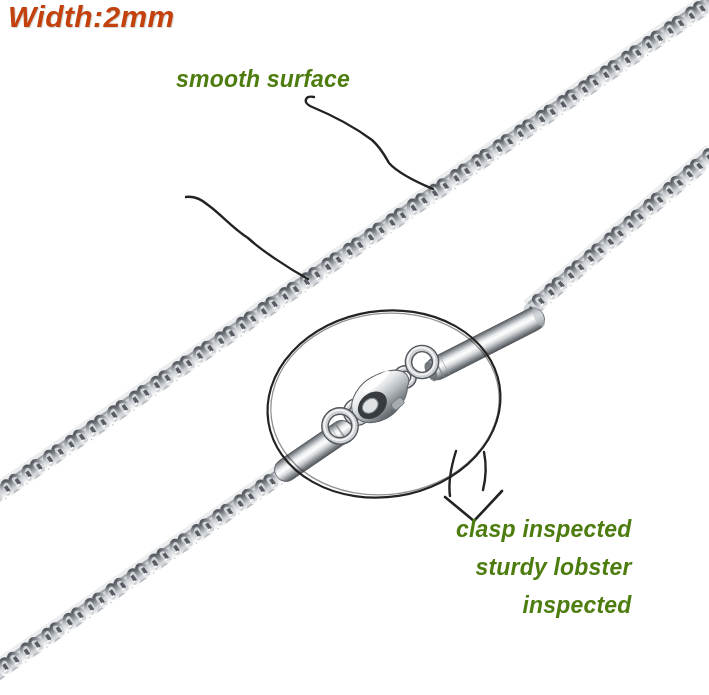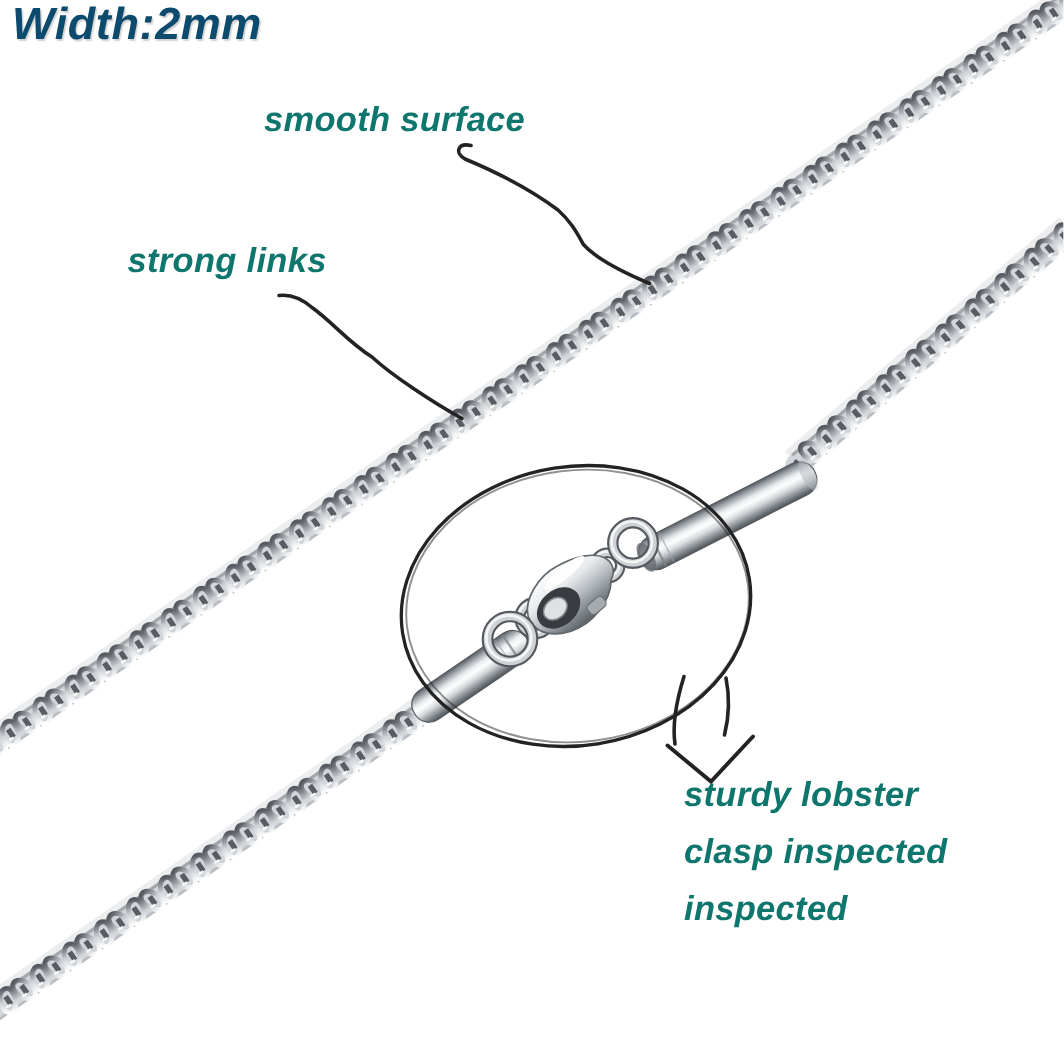--- a/index.html
+++ b/index.html
@@ -3,25 +3,25 @@
 <meta charset="utf-8">
 <style>
   html,body{margin:0;padding:0;background:#ffffff;}
   .stage{
     position:relative;width:709px;height:695px;background:#ffffff;
     overflow:hidden;font-family:"Liberation Sans",sans-serif;
   }
   .stage svg{position:absolute;left:0;top:0;}
   .txt{
     position:absolute;font-style:italic;font-weight:700;white-space:nowrap;
-    color:#0f766e;font-size:23px;letter-spacing:.2px;
+    color:#4d7c0f;font-size:23px;letter-spacing:.2px;text-align:right;
   }
   .title{
     position:absolute;left:8px;top:0;font-style:italic;font-weight:700;
-    color:#0c4a6e;font-size:30px;letter-spacing:.4px;white-space:nowrap;
+    color:#c2410c;font-size:30px;letter-spacing:.4px;white-space:nowrap;
     text-shadow:1px 1px 1px rgba(0,0,0,.18);
   }
   #label-smooth{left:176px;top:66px;}
   #label-strong{left:85px;top:160px;}
   #label-clasp{left:456px;top:510px;line-height:38px;}
 </style>
 </head>
 <body>
 
 <div class="stage">
@@ -249,20 +249,19 @@
         <path d="M 484,452 C 487,467 486,478 483,490" stroke-width="2.4"></path>
         <path d="M 445,497 L 474,521 L 502,491" stroke-width="2.6"></path>
       </g>
     </g>
   </svg>
 
   <div class="title">Width:2mm</div>
 
   <div id="label-smooth" class="txt">smooth surface</div>
 
-  <div id="label-strong" class="txt">strong links</div>
 
   <div id="label-clasp" class="txt">
+    <div>clasp inspected</div>
     <div>sturdy lobster</div>
-    <div>clasp inspected</div>
     <div>inspected</div>
   </div>
 </div>
 
 </body></html>

